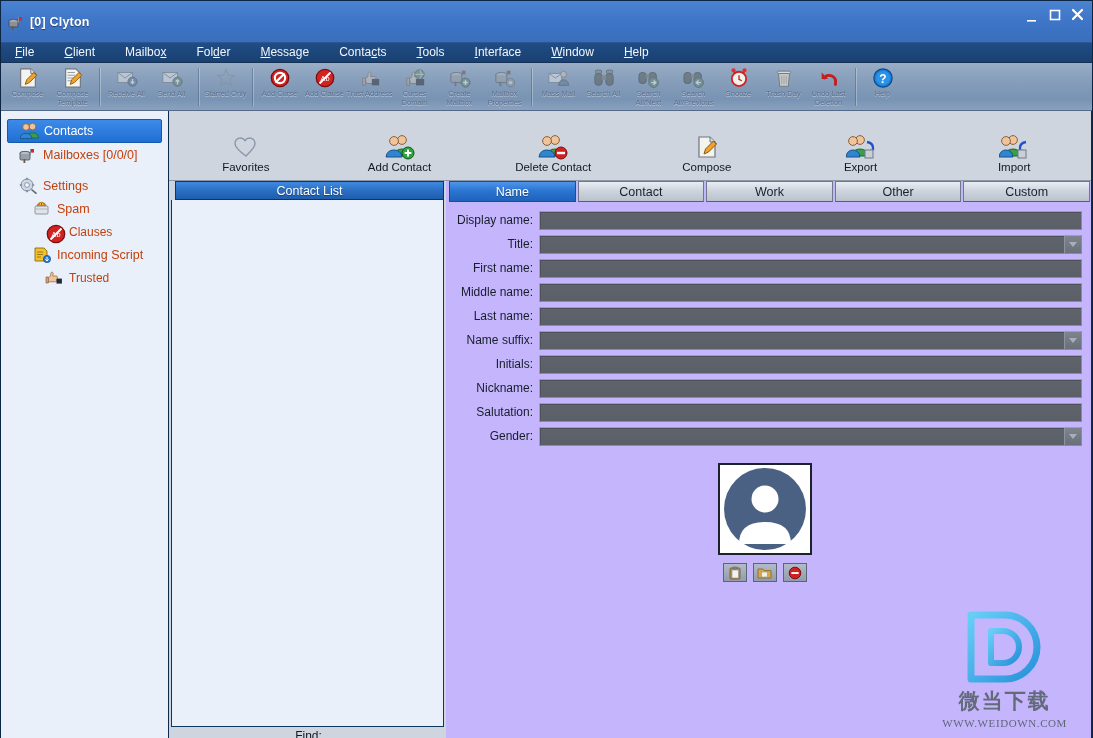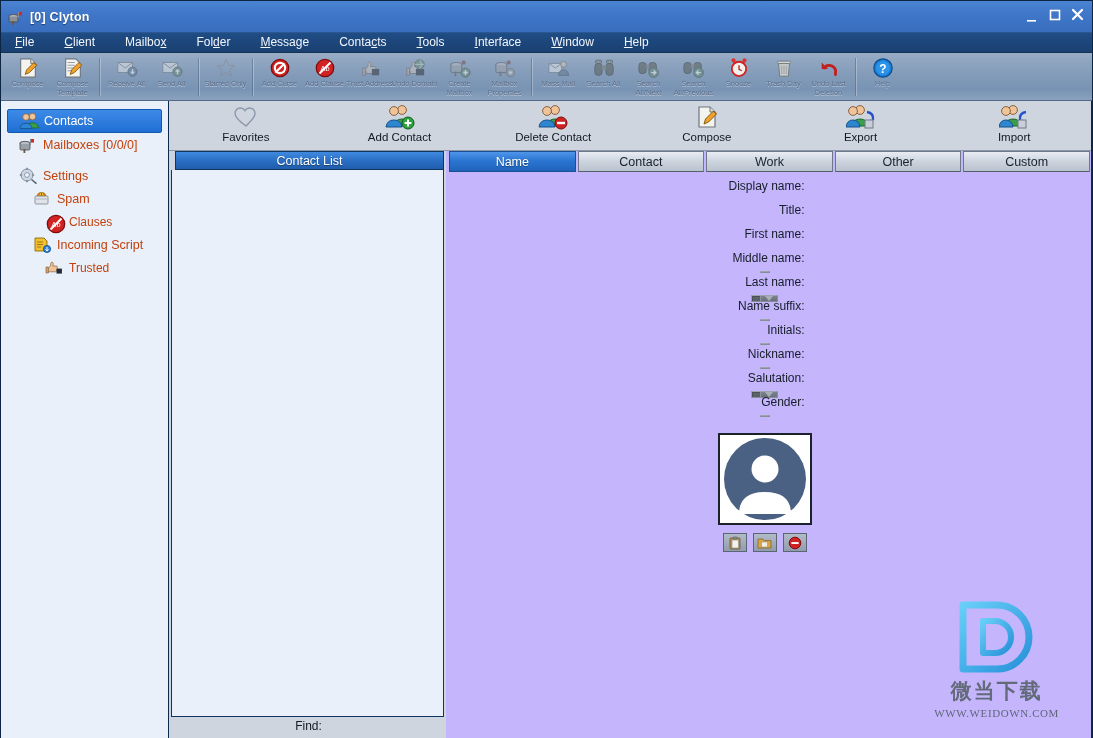--- a/index.html
+++ b/index.html
@@ -13,21 +13,21 @@
     -webkit-font-smoothing:antialiased;
   }
   #app {
     position:relative; width:1093px; height:738px;
     background:linear-gradient(180deg,#1d4f8f 0%,#17406f 100%);
     border:1px solid #0b2542;
   }
 
   
   .titlebar {
-    height:32px; display:flex; align-items:center;
+    height:42px; display:flex; align-items:center;
     background:linear-gradient(180deg,#4b83d2 0%,#3f76c8 45%,#3a6ebd 100%);
     border-bottom:1px solid #2b5794;
     padding:0 2px 0 6px;
     position:relative;
   }
   .tb-icon { width:18px; height:18px; position:relative; flex:0 0 auto; margin-right:5px; }
   .tb-title {
     color:#ffffff; font-size:12.5px; font-weight:bold;
     text-shadow:0 1px 1px rgba(0,0,0,.45);
     letter-spacing:.2px;
@@ -106,20 +106,21 @@
   
   .right {
     flex:1 1 auto; display:flex; flex-direction:column;
     background:#ced5df;
     border-right:1px solid #0e2a4a; border-bottom:1px solid #0e2a4a;
   }
   .subtoolbar {
     height:50px; background:#ced5df;
     display:flex; align-items:flex-start;
     border-bottom:1px solid #8c98a8;
+    margin-top:20px;
   }
   .sbtn {
     flex:1 1 0; height:48px; display:flex; flex-direction:column;
     align-items:center; justify-content:flex-start; padding-top:3px;
   }
   .sbtn .si { height:26px; display:flex; align-items:center; justify-content:center; }
   .sbtn .sl { font-size:11.5px; color:#111820; margin-top:1px; }
 
   .panes { flex:1 1 auto; display:flex; min-height:0; }
 
@@ -171,21 +172,21 @@
     background:linear-gradient(180deg,#e9edf3 0%,#cdd4de 48%,#b9c2ce 100%);
     border:1px solid #6d7a8b; border-bottom-color:#55606e;
   }
   .tab.active {
     background:linear-gradient(180deg,#4f95ea 0%,#2b76d2 45%,#1e63ba 100%);
     color:#ffffff; border-color:#1a4f93;
     text-shadow:0 1px 1px rgba(0,0,0,.35);
   }
   .formbody { flex:1 1 auto; padding:7px 8px 0 0; position:relative; min-height:0; }
 
-  .frow { display:flex; align-items:center; height:22px; margin-bottom:2px;flex-direction:column; }
+  .frow { display:flex; align-items:center; height:22px; margin-bottom:2px; }
   .flabel {
     width:92px; flex:0 0 92px; text-align:right; padding-right:6px;
     font-size:12px; color:#161e28;
   }
   .finput {
     flex:1 1 auto; height:19px;
     background:linear-gradient(180deg,#5f646c 0%,#5b6068 100%);
     border:1px solid #858d99;
     border-top-color:#9aa2ad; border-left-color:#9aa2ad;
     box-shadow:inset 1px 1px 0 #4c5158;
@@ -213,21 +214,21 @@
   .avatarbtns { display:flex; gap:6px; margin-top:8px; }
   .abtn {
     width:24px; height:19px;
     background:linear-gradient(180deg,#b2bbc8 0%,#919cac 100%);
     border:1px solid #5a6675;
     display:flex; align-items:center; justify-content:center;
   }
 
   
   .watermark {
-    position:absolute; right:32px; bottom:24px;
+    position:absolute; right:24px; bottom:24px;
     display:flex; flex-direction:column; align-items:center;
     opacity:.95; pointer-events:none;
   }
   .wm-cn { font-size:21px; font-weight:bold; color:#5e6673; letter-spacing:2px; margin-top:-2px;
            font-family:"DejaVu Sans", sans-serif; }
   .wm-url { font-size:11px; color:#5a6270; letter-spacing:.6px; margin-top:2px;
             font-family:"Liberation Serif", serif; }
 </style>
 </head>
 <body>
@@ -367,21 +368,21 @@
       <div class="tbtn">
         <div class="ti" style="opacity: 0.48; filter: grayscale(0.72);">
           <svg width="22" height="22" viewBox="0 0 24 24">
             <path d="M3 12h3v8H3z" fill="#d9a778" stroke="#8a613a"></path>
             <path d="M6 13c2-1 3-3 3-6 0-2 3-2 3 .5 0 1.5-.6 3-.6 3h4c1.4 0 2 1.6 1 2.5 1 .8.6 2.4-.6 2.7.7 1-.1 2.3-1.3 2.3H7z" fill="#f0c49a" stroke="#8a613a"></path>
             <rect x="13" y="13" width="9" height="7" fill="#232a33"></rect>
             <circle cx="17" cy="8" r="5" fill="#2f9e44" stroke="#10551f"></circle>
             <path d="M12 8h10M17 3c2.5 2.5 2.5 7.5 0 10" stroke="#bff0c8" fill="none" stroke-width=".9"></path>
           </svg>
         </div>
-        <div class="tl">Undo Domain</div>
+        <div class="tl">Curses Domain</div>
       </div>
       <div class="tbtn">
         <div class="ti" style="opacity: 0.48; filter: grayscale(0.72);">
           <svg width="22" height="22" viewBox="0 0 24 24">
             <rect x="2" y="7" width="12" height="10" rx="1.5" fill="#9aa0a9" stroke="#4a4f57"></rect>
             <path d="M2 9q0-3 6-3t6 3" fill="#b9bec6" stroke="#4a4f57"></path>
             <rect x="6" y="16" width="2" height="5" fill="#6b5a3e"></rect>
             <rect x="14" y="4" width="4" height="4" fill="#cf2b2b"></rect>
             <circle cx="18" cy="17" r="5" fill="#2a9e38" stroke="#0f5c19"></circle>
             <path d="M18 14.5v5M15.5 17h5" stroke="#fff" stroke-width="1.6"></path>

